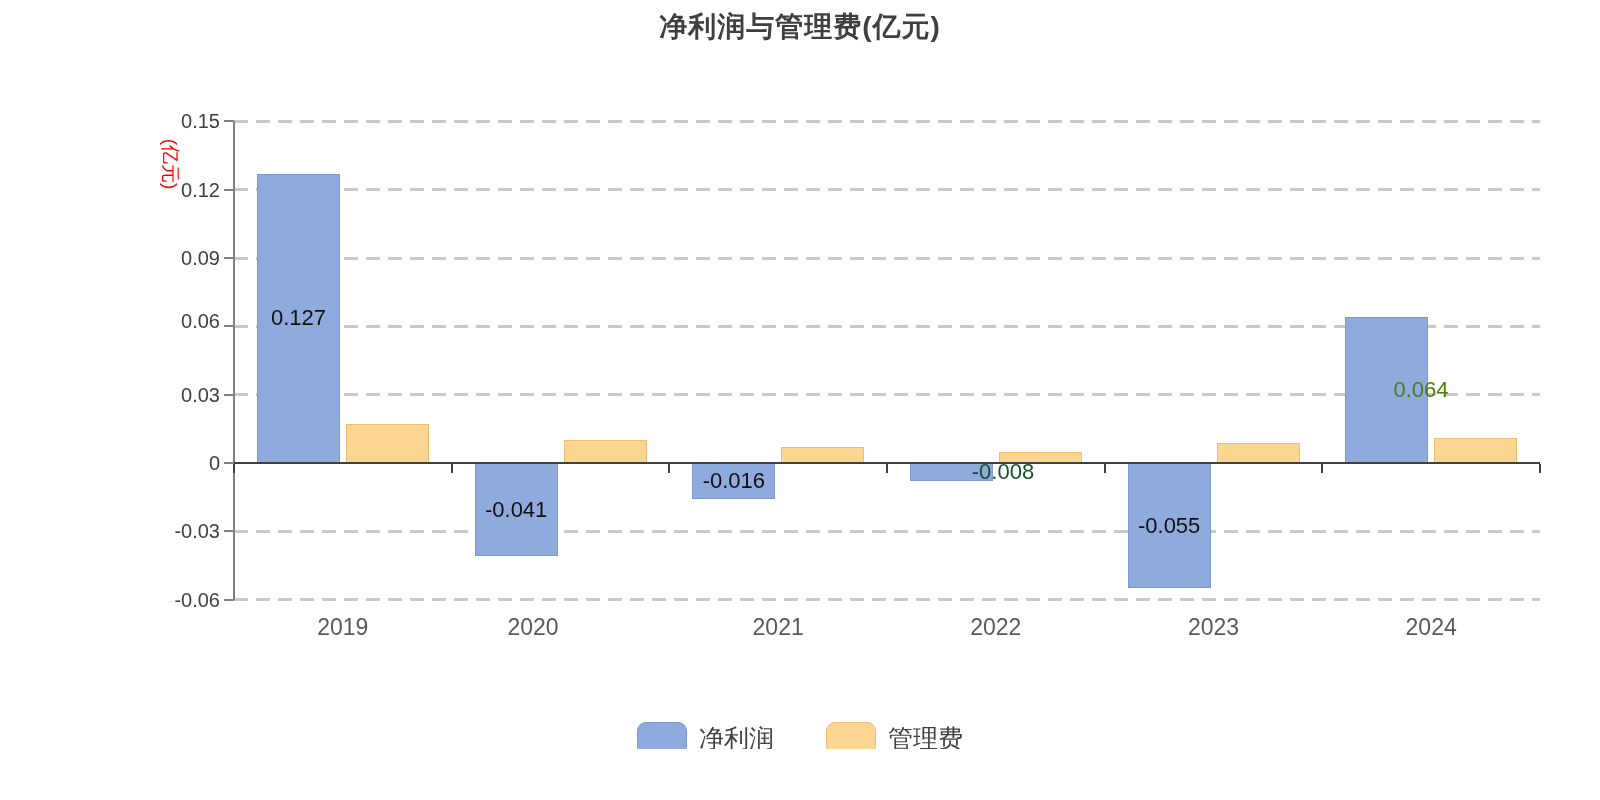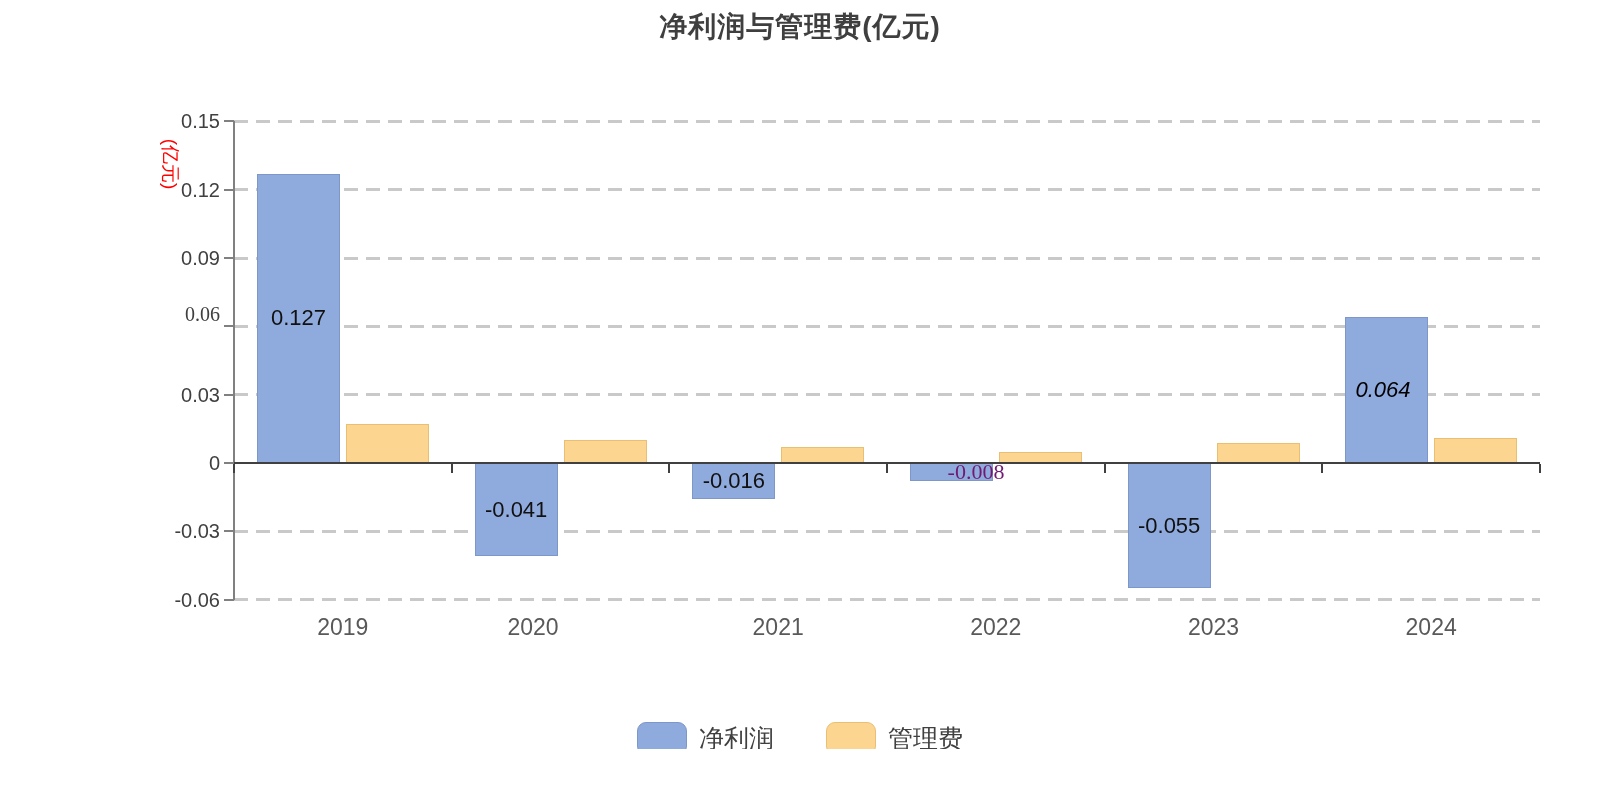--- a/index.html
+++ b/index.html
@@ -57,21 +57,21 @@
       <div class="y-tick" style="left: 224px; top: 120.45px; background: rgb(128, 128, 128);"></div>
       <div class="y-tick-label" style="left: 120px; top: 109.45px;">0.15</div>
       <div class="gridline" style="left: 234px; top: 188.26px; width: 1306px; background: repeating-linear-gradient(90deg, rgb(201, 201, 201) 0px, rgb(201, 201, 201) 14px, transparent 14px, transparent 22px);"></div>
       <div class="y-tick" style="left: 224px; top: 188.76px; background: rgb(128, 128, 128);"></div>
       <div class="y-tick-label" style="left: 120px; top: 177.76px;">0.12</div>
       <div class="gridline" style="left: 234px; top: 256.57px; width: 1306px; background: repeating-linear-gradient(90deg, rgb(201, 201, 201) 0px, rgb(201, 201, 201) 14px, transparent 14px, transparent 22px);"></div>
       <div class="y-tick" style="left: 224px; top: 257.07px; background: rgb(128, 128, 128);"></div>
       <div class="y-tick-label" style="left: 120px; top: 246.07px;">0.09</div>
       <div class="gridline" style="left: 234px; top: 324.88px; width: 1306px; background: repeating-linear-gradient(90deg, rgb(201, 201, 201) 0px, rgb(201, 201, 201) 14px, transparent 14px, transparent 22px);"></div>
       <div class="y-tick" style="left: 224px; top: 325.38px; background: rgb(128, 128, 128);"></div>
-      <div class="y-tick-label" style="left: 120px; top: 302px; font-family: Liberation Serif, serif;">0.06</div>
+      <div class="y-tick-label" style="left: 120px; top: 309px;">0.06</div>
       <div class="gridline" style="left: 234px; top: 393.19px; width: 1306px; background: repeating-linear-gradient(90deg, rgb(201, 201, 201) 0px, rgb(201, 201, 201) 14px, transparent 14px, transparent 22px);"></div>
       <div class="y-tick" style="left: 224px; top: 393.69px; background: rgb(128, 128, 128);"></div>
       <div class="y-tick-label" style="left: 120px; top: 382.69px;">0.03</div>
       <div class="y-tick" style="left: 224px; top: 462px; background: rgb(128, 128, 128);"></div>
       <div class="y-tick-label" style="left: 120px; top: 451px;">0</div>
       <div class="gridline" style="left: 234px; top: 529.81px; width: 1306px; background: repeating-linear-gradient(90deg, rgb(201, 201, 201) 0px, rgb(201, 201, 201) 14px, transparent 14px, transparent 22px);"></div>
       <div class="y-tick" style="left: 224px; top: 530.31px; background: rgb(128, 128, 128);"></div>
       <div class="y-tick-label" style="left: 120px; top: 519.31px;">-0.03</div>
       <div class="gridline" style="left: 234px; top: 598.12px; width: 1306px; background: repeating-linear-gradient(90deg, rgb(201, 201, 201) 0px, rgb(201, 201, 201) 14px, transparent 14px, transparent 22px);"></div>
       <div class="y-tick" style="left: 224px; top: 598.62px; background: rgb(128, 128, 128);"></div>
@@ -91,29 +91,29 @@
       <div class="x-cat-label" style="left: 272.833px; top: 613px; color: rgb(89, 89, 89);">2019</div>
       <div class="bar" style="left: 474.667px; top: 463px; width: 83px; height: 93.357px; background: rgb(143, 170, 220); border: 1px solid rgb(125, 151, 200);"></div>
       <div class="bar-value-label" style="left: 451.167px; top: 496.678px; color: rgb(17, 17, 17);">-0.041</div>
       <div class="bar" style="left: 563.667px; top: 440.23px; width: 83px; height: 22.77px; background: rgb(252, 214, 145); border: 1px solid rgb(233, 191, 116);"></div>
       <div class="x-cat-label" style="left: 463px; top: 613px; color: rgb(89, 89, 89);">2020</div>
       <div class="bar" style="left: 692.333px; top: 463px; width: 83px; height: 36.432px; background: rgb(143, 170, 220); border: 1px solid rgb(125, 151, 200);"></div>
       <div class="bar-value-label" style="left: 668.833px; top: 468.216px; color: rgb(17, 17, 17);">-0.016</div>
       <div class="bar" style="left: 781.333px; top: 447.061px; width: 83px; height: 15.939px; background: rgb(252, 214, 145); border: 1px solid rgb(233, 191, 116);"></div>
       <div class="x-cat-label" style="left: 708.167px; top: 613px; color: rgb(89, 89, 89);">2021</div>
       <div class="bar" style="left: 910px; top: 463px; width: 83px; height: 18.216px; background: rgb(143, 170, 220); border: 1px solid rgb(125, 151, 200);"></div>
-      <div class="bar-value-label" style="left: 911px; top: 459.108px; color: #701a75; font-family: Liberation Serif, serif;">-0.008</div>
+      <div class="bar-value-label" style="left: 938px; top: 459.108px; color: #14532d;">-0.008</div>
       <div class="bar" style="left: 999px; top: 451.615px; width: 83px; height: 11.385px; background: rgb(252, 214, 145); border: 1px solid rgb(233, 191, 116);"></div>
       <div class="x-cat-label" style="left: 925.833px; top: 613px; color: rgb(89, 89, 89);">2022</div>
       <div class="bar" style="left: 1127.67px; top: 463px; width: 83px; height: 125.235px; background: rgb(143, 170, 220); border: 1px solid rgb(125, 151, 200);"></div>
       <div class="bar-value-label" style="left: 1104.17px; top: 512.617px; color: rgb(17, 17, 17);">-0.055</div>
       <div class="bar" style="left: 1216.67px; top: 442.507px; width: 83px; height: 20.493px; background: rgb(252, 214, 145); border: 1px solid rgb(233, 191, 116);"></div>
       <div class="x-cat-label" style="left: 1143.5px; top: 613px; color: rgb(89, 89, 89);">2023</div>
       <div class="bar" style="left: 1345.33px; top: 317.272px; width: 83px; height: 145.728px; background: rgb(143, 170, 220); border: 1px solid rgb(125, 151, 200);"></div>
-      <div class="bar-value-label" style="left: 1318px; top: 377.136px; color: #000000; font-style: italic;">0.064</div>
+      <div class="bar-value-label" style="left: 1356px; top: 377.136px; color: #4d7c0f;">0.064</div>
       <div class="bar" style="left: 1434.33px; top: 437.953px; width: 83px; height: 25.047px; background: rgb(252, 214, 145); border: 1px solid rgb(233, 191, 116);"></div>
       <div class="x-cat-label" style="left: 1361.17px; top: 613px; color: rgb(89, 89, 89);">2024</div>
     </div>
   <div class="legend">
     <div class="legend-item">
       <span class="legend-swatch" id="swatch-0" style="background: rgb(143, 170, 220); border: 1.5px solid rgb(125, 151, 200);"></span>
       <span class="legend-label">净利润</span>
     </div>
     <div class="legend-item">
       <span class="legend-swatch" id="swatch-1" style="background: rgb(252, 214, 145); border: 1.5px solid rgb(233, 191, 116);"></span>

